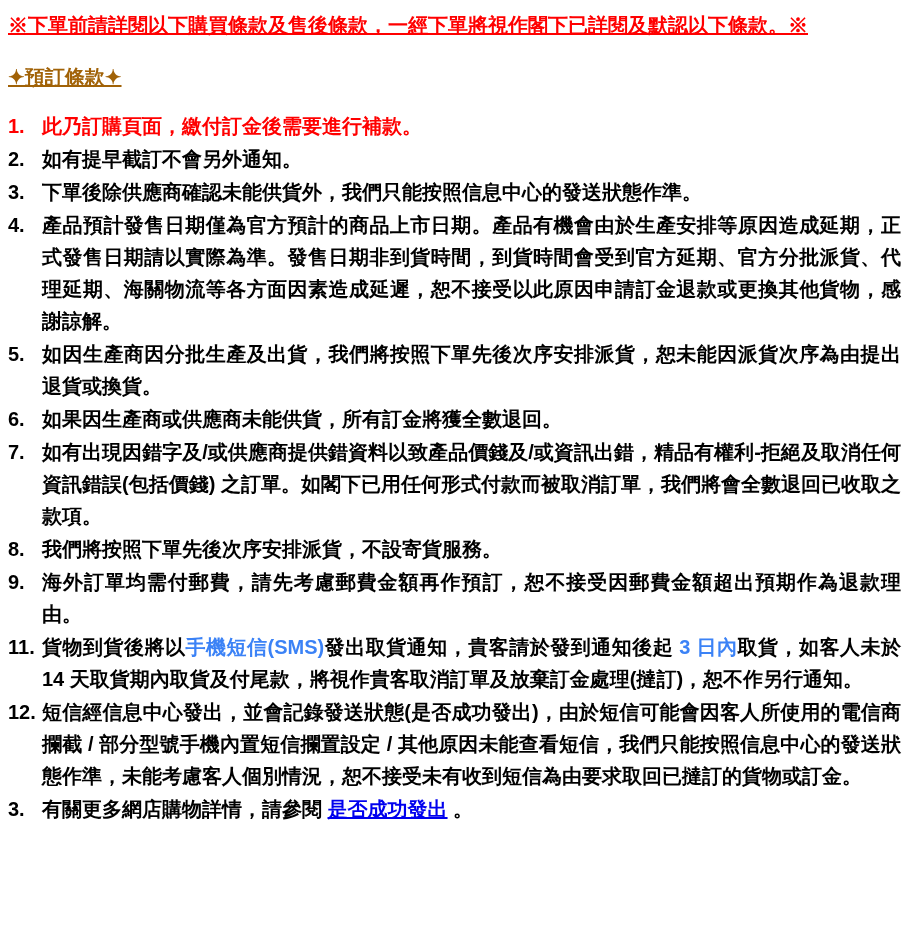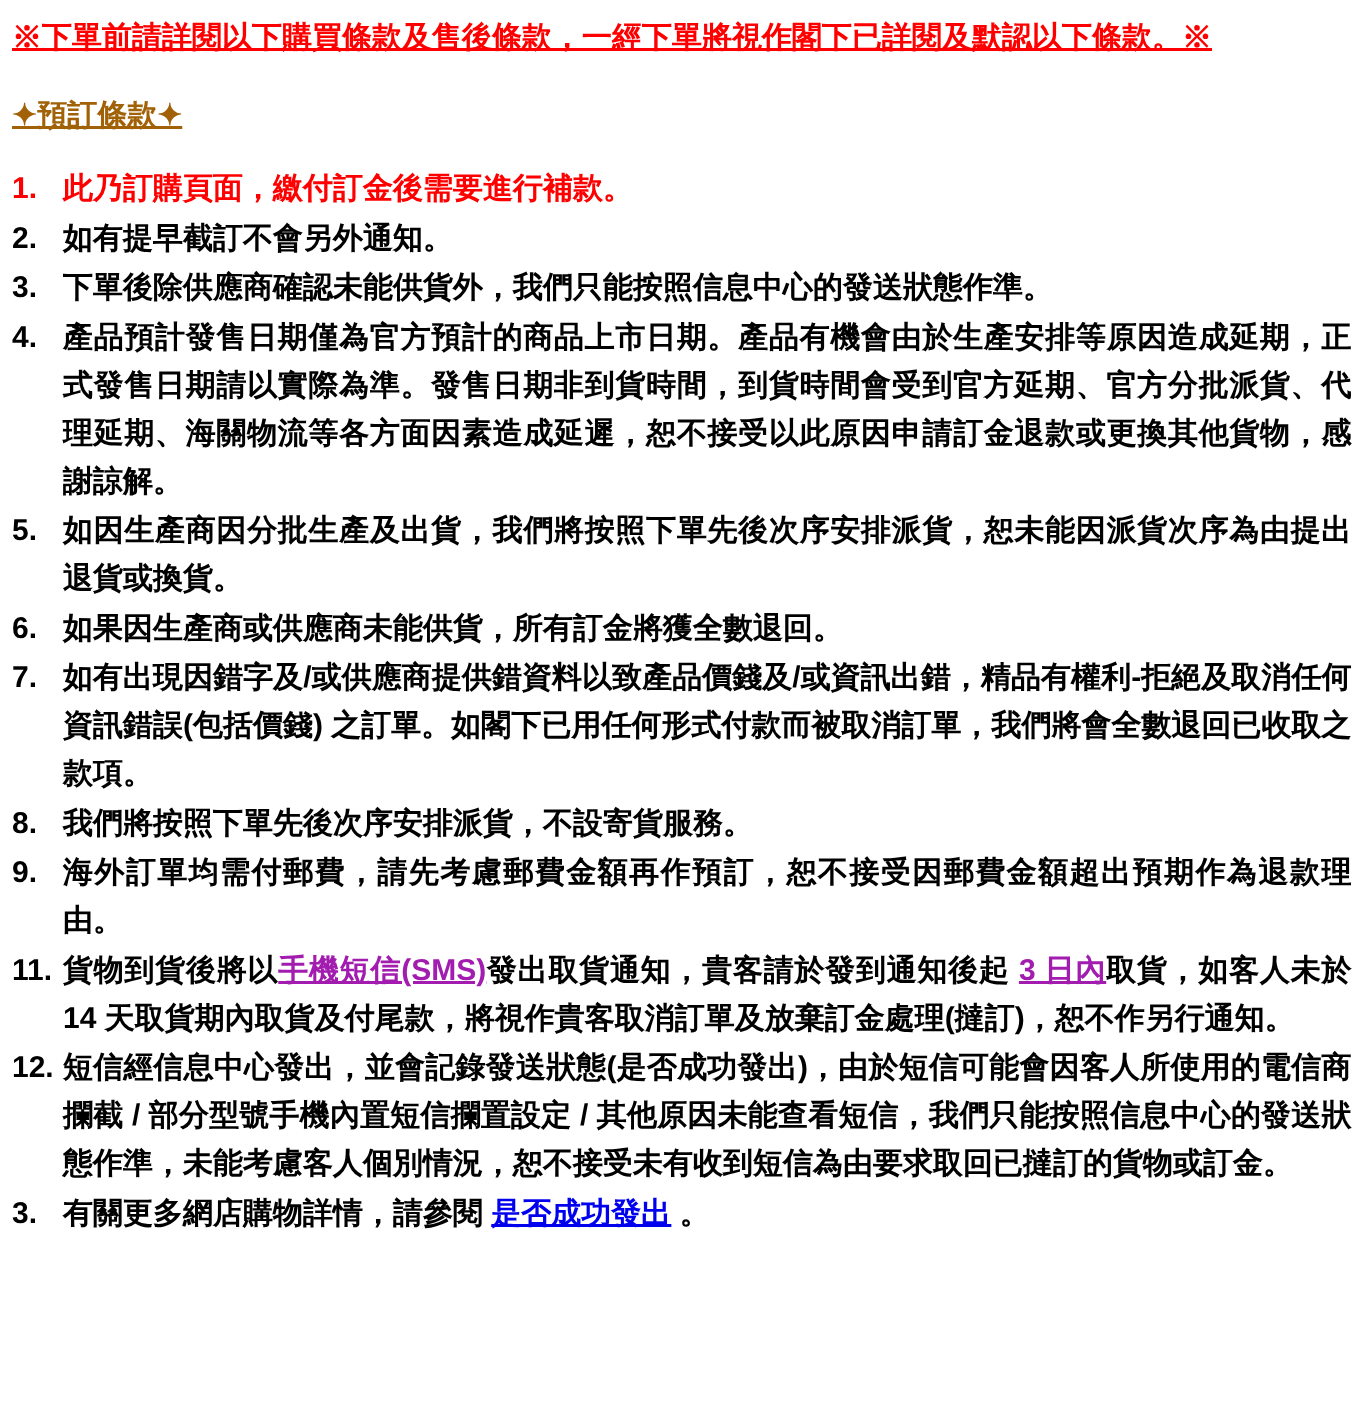--- a/index.html
+++ b/index.html
@@ -41,21 +41,21 @@
   .term-num {
     width: 34px;
     flex-shrink: 0;
   }
   .term-text {
     flex: 1;
     text-align: justify;
   }
   .seg-normal { color: #000000; }
   .seg-red { color: #ff0000; }
-  .seg-red-underline { color: #a21caf; text-decoration: underline; }
+  .seg-red-underline { color: #3b82f6; }
   .seg-link { color: #0000ee; text-decoration: underline; cursor: pointer; }
 </style>
 </head>
 <body>
 
 <div class="page">
   <div class="notice">※下單前請詳閱以下購買條款及售後條款，一經下單將視作閣下已詳閱及默認以下條款。※</div>
 
   <div>
     <span class="section-title">✦預訂條款✦</span>

